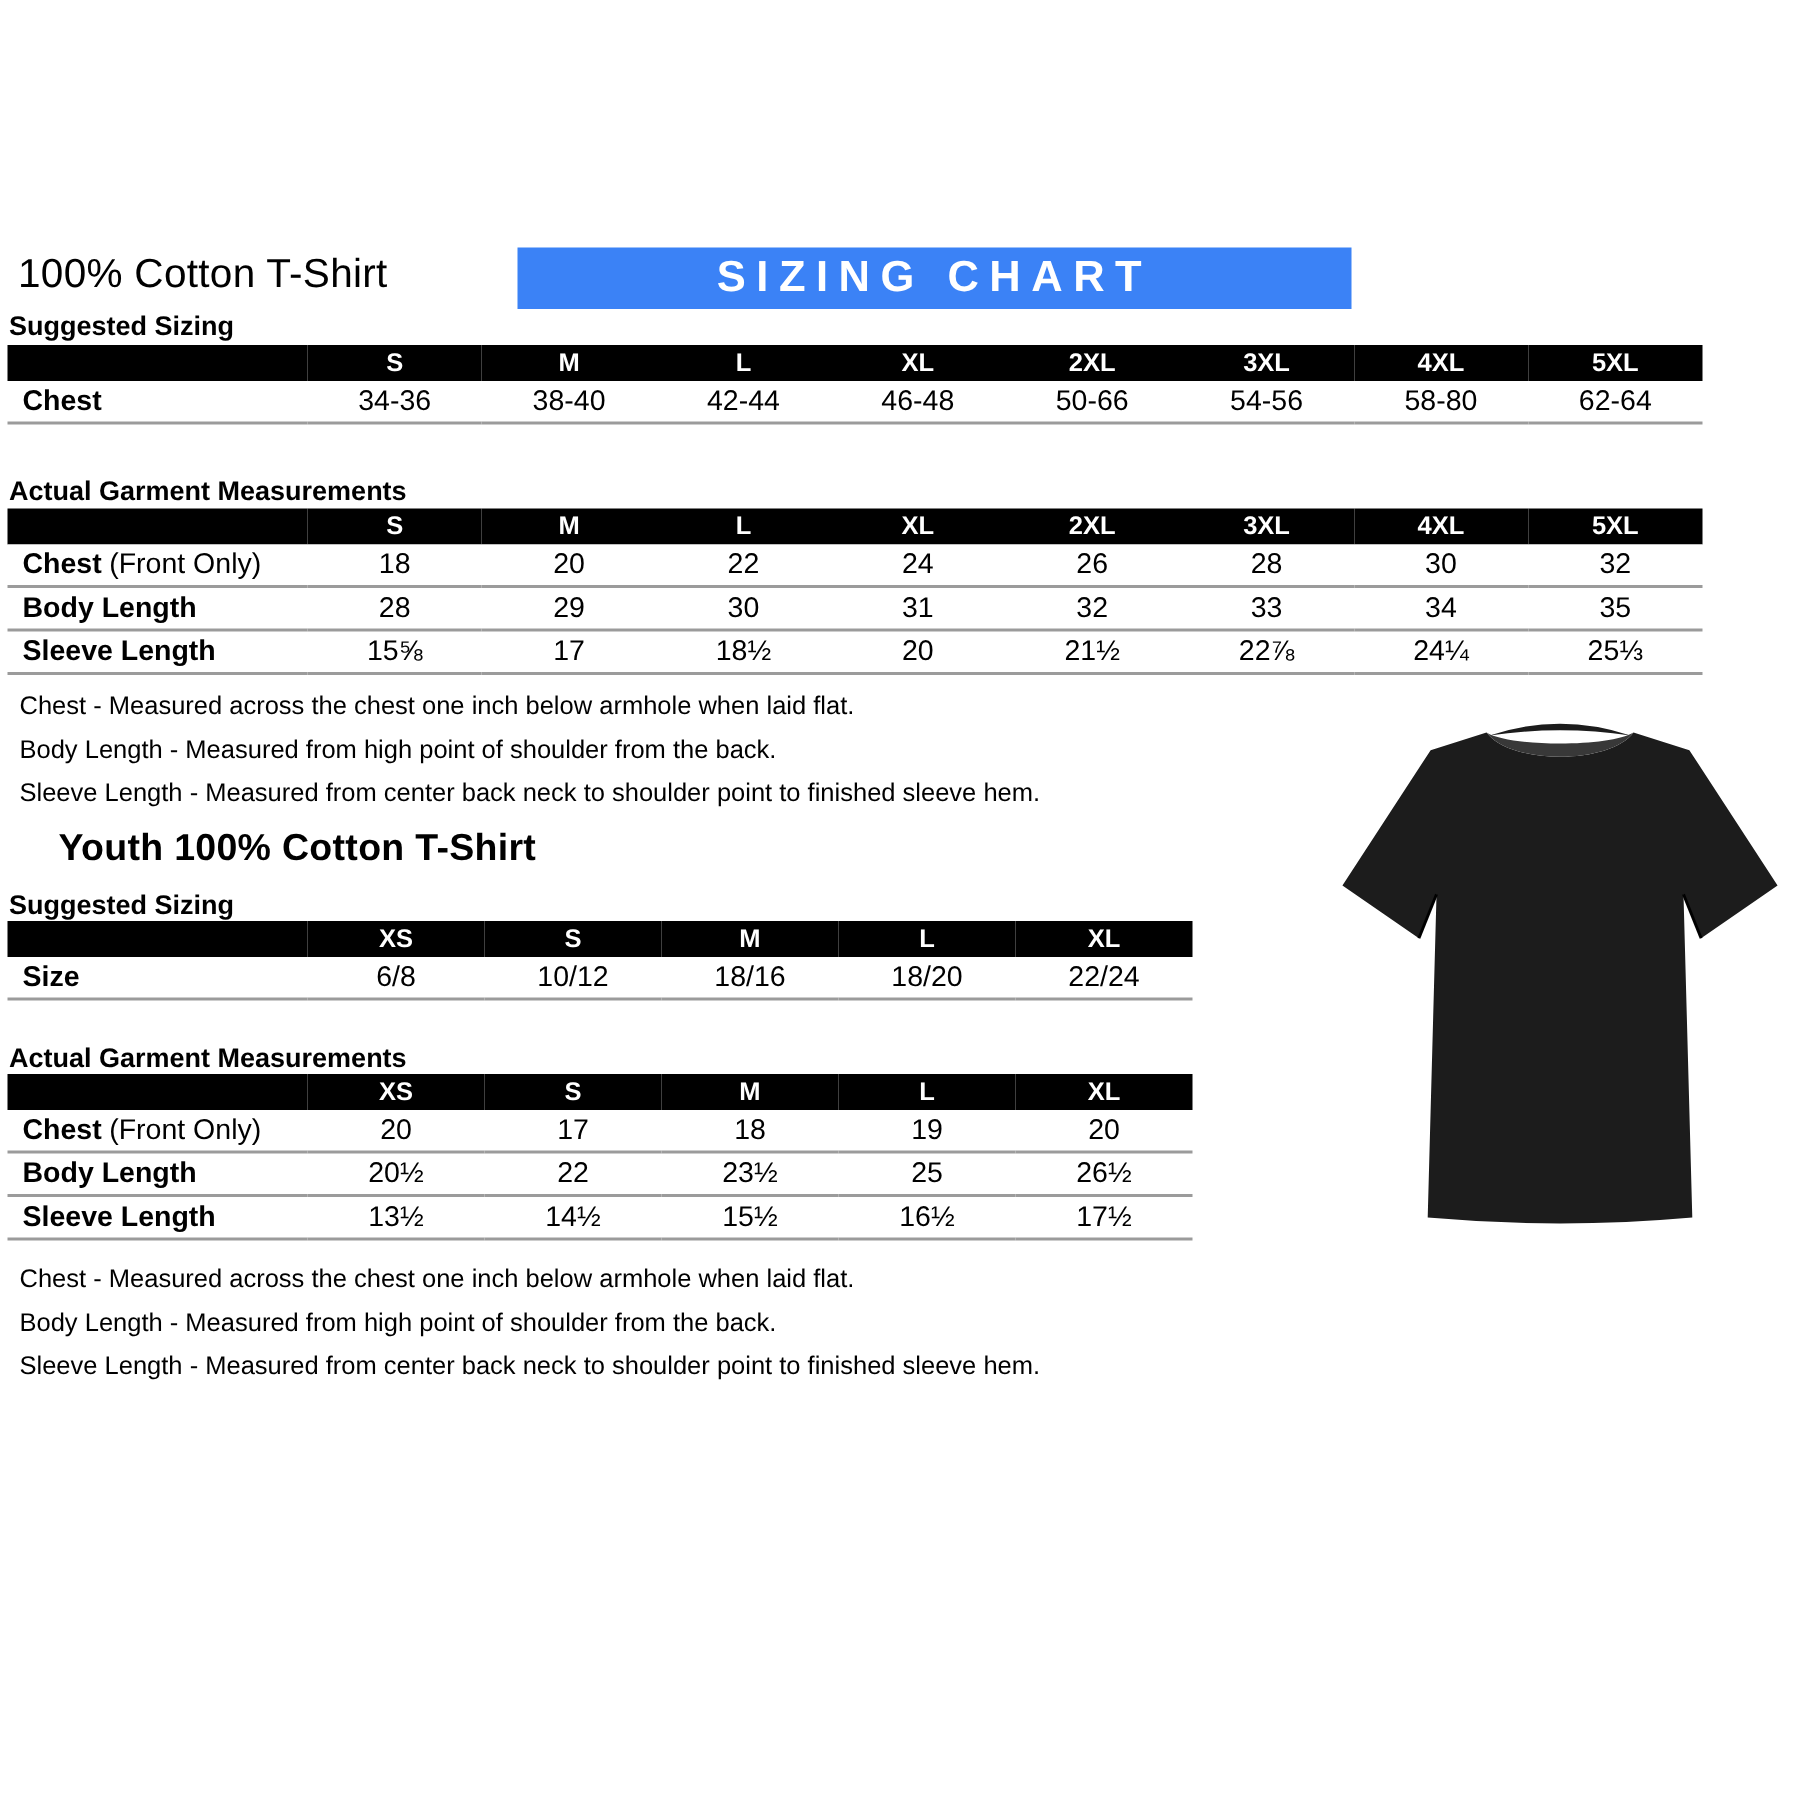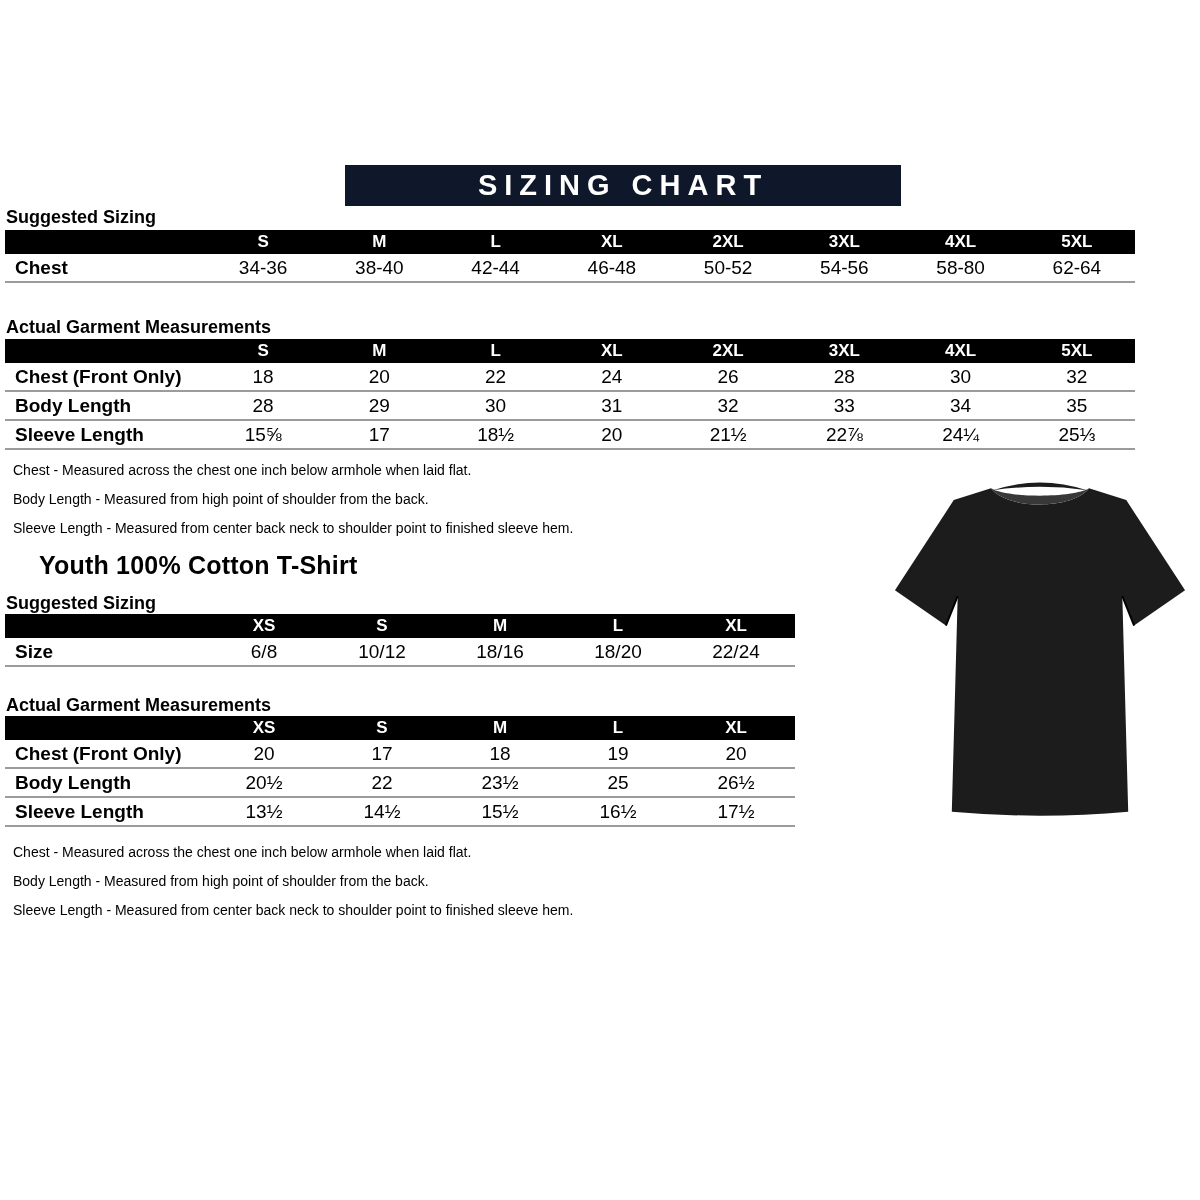--- a/index.html
+++ b/index.html
@@ -9,49 +9,50 @@
     font-family: "Liberation Sans", sans-serif;
     color: #000;
   }
   .page { position: relative; width: 1200px; height: 1200px; background: #fff; overflow: hidden; }
   .abs { position: absolute; }
 
   .adult-title { font-size: 27px; font-weight: 400; letter-spacing: 0.2px; }
   .youth-title { font-size: 25px; font-weight: 700; letter-spacing: 0.2px; margin-left: 35px; }
 
   .banner {
-    background: #0f172a; color: #fff;
+    background: #3b82f6; color: #fff;
     display: flex; align-items: center; justify-content: center;
     font-weight: 700; font-size: 29px; letter-spacing: 7px;
   }
 
   .section-heading { font-size: 18px; font-weight: 700; }
 
   table { border-collapse: collapse; table-layout: fixed; width: 100%; }
   th {
     background: #000; color: #fff;
     font-weight: 700; font-size: 17px;
     height: 24px; text-align: center; padding: 0;
   }
   td {
     font-size: 19px; text-align: center;
     height: 27px; padding: 0;
     border-bottom: 2px solid #9b9b9b;
     background: #fff;
   }
   td.rowlabel { text-align: left; padding-left: 10px; font-weight: 700; }
-  td.rowlabel .note { font-weight: 700; margin-left: 5px; text-align: center; }
-
-  .notes p { font-size: 14px; line-height: 19px; margin: 0 0 10px 0; }
+  td.rowlabel .note { font-weight: 400; margin-left: 5px; text-align: center; }
+
+  .notes p { font-size: 17px; line-height: 19px; margin: 0 0 10px 0; }
 </style>
 </head>
 <body>
 
 <div class="page">
 
+  <div class="abs adult-title" style="left:12px; top:167px;">100% Cotton T-Shirt</div>
 
   <div class="abs banner" style="left:345px; top:165px; width:556px; height:41px;">SIZING CHART</div>
 
   <div class="abs section-heading" style="left:6px; top:207px;">Suggested Sizing</div>
 
   <div class="abs" style="left:5px; top:230px; width:1130px;">
     <table>
       <colgroup>
           <col style="width:200px">
           <col>
@@ -76,21 +77,21 @@
           <th>5XL</th>
         </tr>
       </thead>
       <tbody>
         <tr>
           <td class="rowlabel"><span>Chest</span></td>
           <td>34-36</td>
           <td>38-40</td>
           <td>42-44</td>
           <td>46-48</td>
-          <td>50-52</td>
+          <td>50-66</td>
           <td>54-56</td>
           <td>58-80</td>
           <td>62-64</td>
         </tr>
       </tbody>
     </table>
   </div>
 
   <div class="abs section-heading" style="left:6px; top:317px;">Actual Garment Measurements</div>
 

